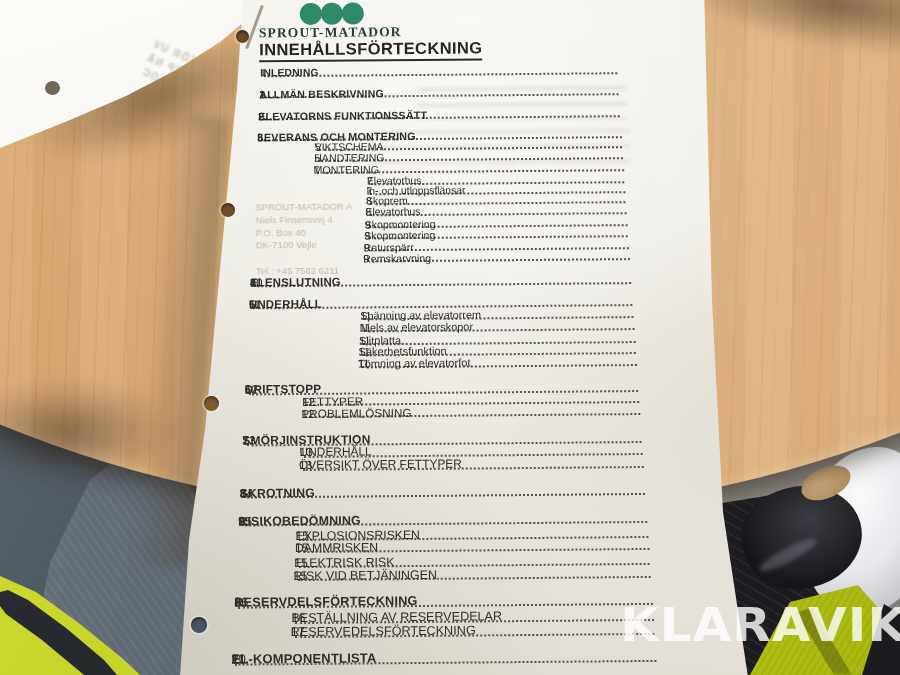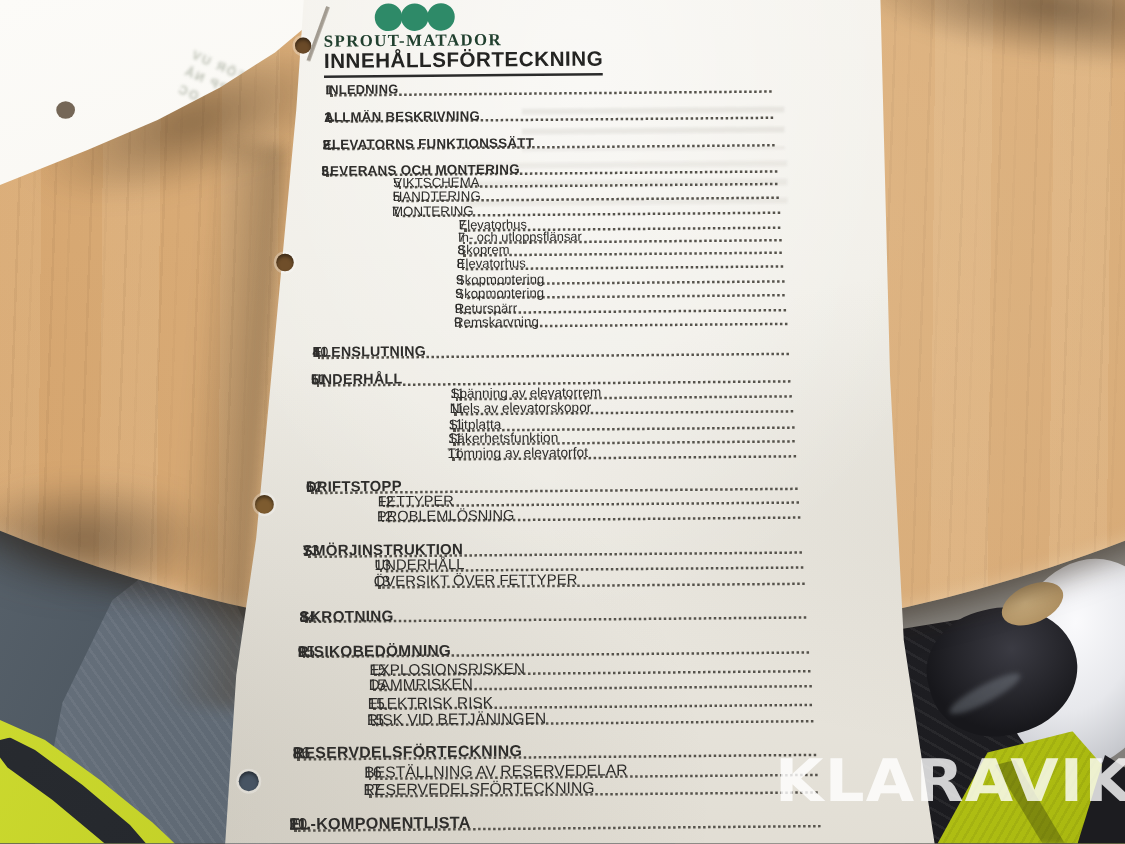--- a/index.html
+++ b/index.html
@@ -169,20 +169,28 @@
   <div id="doc-content">
     <div class="logo">
       <span class="ldot d1"></span>
       <span class="ldot d2"></span>
       <span class="ldot d3"></span>
       <span class="lbrand">SPROUT-MATADOR</span>
     </div>
     <div class="doc-title">INNEHÅLLSFÖRTECKNING</div>
     <div class="ghost-stripe g1"></div>
     <div class="ghost-stripe g2"></div>
+    <div class="ghost-address" id="ghost-address">
+        <div class="" style="position: static;">SPROUT-MATADOR A</div>
+        <div class="" style="position: static;">Niels Finsensvej 4</div>
+        <div class="" style="position: static;">P.O. Box 40</div>
+        <div class="" style="position: static;">DK-7100  Vejle</div>
+        <div class="" style="position: static;">&nbsp;</div>
+        <div class="" style="position: static;">Tel.:  +45 7582 6211</div>
+      </div>
     <div id="toc-rows">
         <div class="trow intro" style="left: 263px; top: 71px; width: 359px; font-size: 10.3px;">
           <span class="ttitle">INLEDNING</span>
           <span class="tleader"></span>
           <span class="tpage">1</span>
         </div>
         <div class="trow ch" style="left: 261.782px; top: 92px; width: 361.436px; font-size: 10.59px;">
           <span class="tnum">1.</span>
           <span class="ttitle">ALLMÄN BESKRIVNING</span>
           <span class="tleader"></span>

